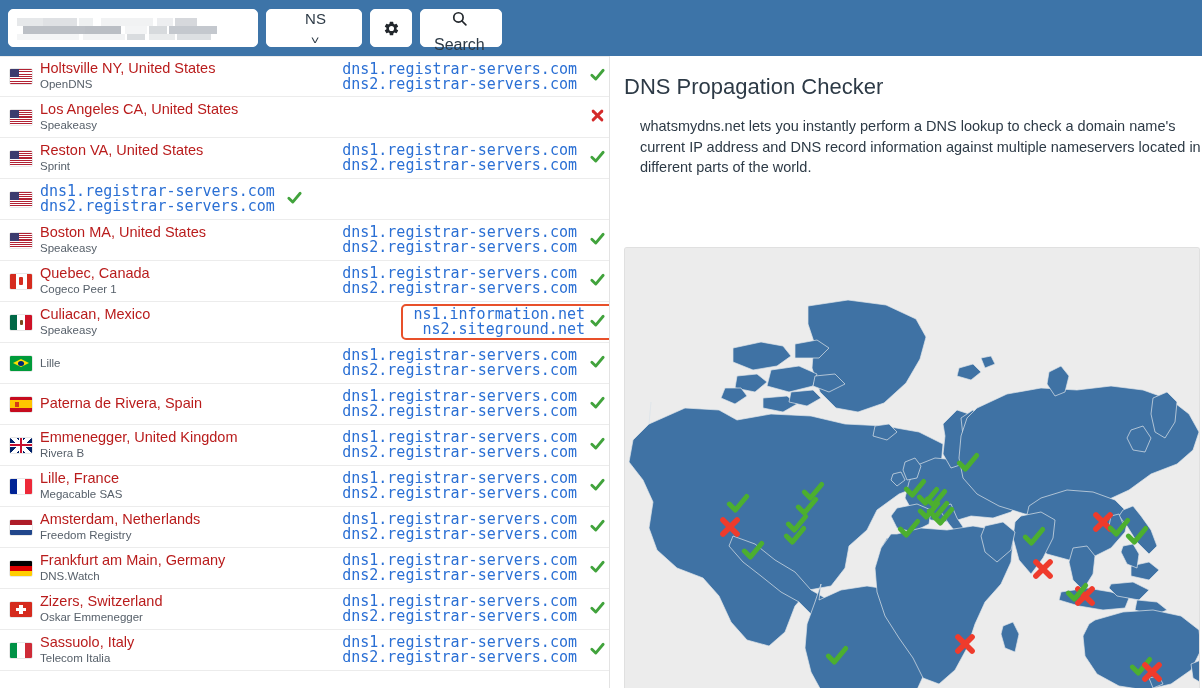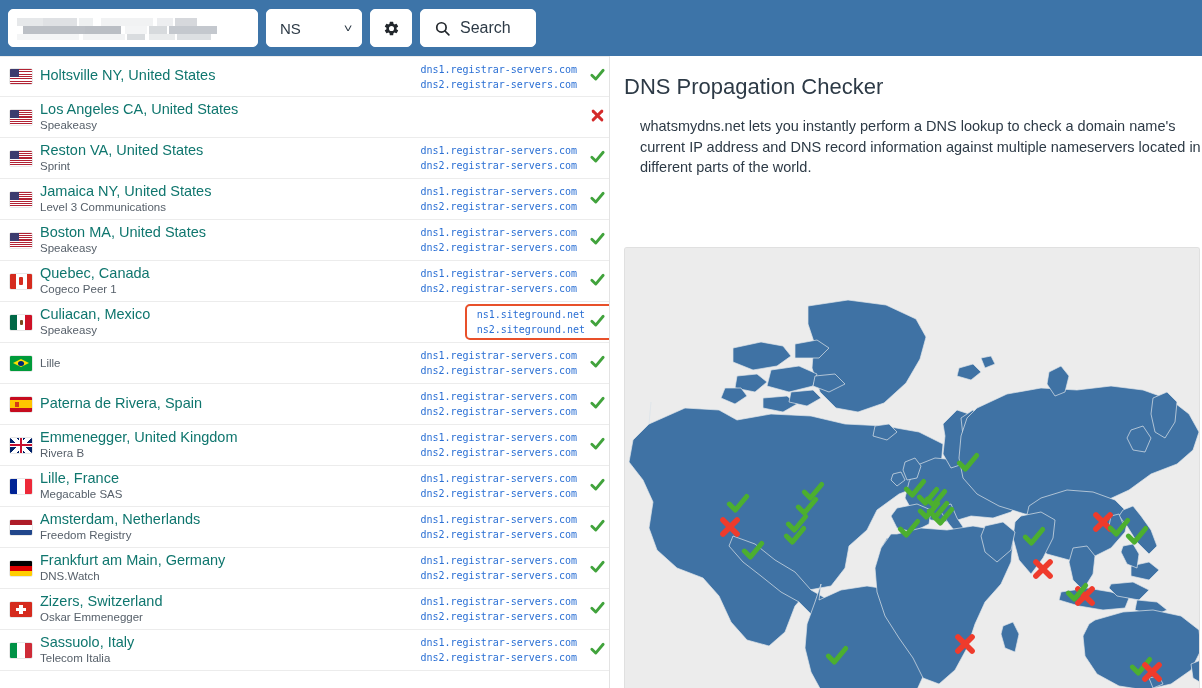--- a/index.html
+++ b/index.html
@@ -23,39 +23,40 @@
     gap: 8px;
   }
   .ctl {
     height: 38px;
     background: #ffffff;
     border: 1px solid #ffffff;
     border-radius: 5px;
     display: flex; align-items: center;
     font-size: 15px;
     color: #2d3a46;
+    flex-direction: column;
   }
   #domain-input {
     width: 250px;
     position: relative;
     overflow: hidden;
     padding: 0 8px;
   }
   
   #redact { position: absolute; left: 8px; top: 8px; width: 190px; height: 22px; }
   #redact i { position: absolute; display: block; background: #c9ccd1; }
 
   #type-select {
     width: 96px;
     justify-content: space-between;
     padding: 0 10px 0 13px;
   }
   #type-select .chev { font-size: 11px; color: #2d3a46; transform: scaleX(1.35); }
   #gear-btn { width: 42px; justify-content: center; }
-  #search-btn { padding: 0 24px 0 13px; gap: 9px; }
+  #search-btn { padding: 0 16px 0 13px; gap: 9px; }
   #search-btn .lbl { font-size: 16px; }
   .ico svg { display: block; }
 
   
   #results {
     position: absolute; left: 0; top: 56px;
     width: 610px; height: 632px;
     overflow: hidden;
     border-right: 1px solid #e3e3e3;
   }
@@ -70,27 +71,27 @@
   .flag {
     width: 22px; height: 15px;
     flex: 0 0 22px;
     margin-right: 8px;
     position: relative; overflow: hidden;
     border-radius: 1px;
     box-shadow: 0 0 0 .5px rgba(0,0,0,.18);
   }
   .flag span { position: absolute; display: block; }
   .loc { flex: 1 1 auto; min-width: 0; line-height: 1.08; padding-bottom: 1px; }
-  .loc .city { font-size: 14.5px; color: #0f766e; white-space: nowrap; }
+  .loc .city { font-size: 14.5px; color: #b91c1c; white-space: nowrap; }
   .loc .isp  { font-size: 11.5px; color: #57606a; margin-top: 1px; white-space: nowrap; }
   .ns {
     flex: 0 0 auto;
     text-align: right;
     font-family: "DejaVu Sans Mono", monospace;
-    font-size: 10px;
+    font-size: 15px;
     color: #2a6fd4;
     line-height: 15px;
     padding-right: 8px;
   }
   .ns div { white-space: nowrap; }
   .status {
     flex: 0 0 24px;
     width: 24px;
     text-align: center;
   }
@@ -191,20 +192,21 @@
         <span style="left:0;top:2.3px;width:22px;height:1.15px;background:#b22234"></span>
         <span style="left:0;top:4.6px;width:22px;height:1.15px;background:#b22234"></span>
         <span style="left:0;top:6.9px;width:22px;height:1.15px;background:#b22234"></span>
         <span style="left:0;top:9.2px;width:22px;height:1.15px;background:#b22234"></span>
         <span style="left:0;top:11.5px;width:22px;height:1.15px;background:#b22234"></span>
         <span style="left:0;top:13.8px;width:22px;height:1.2px;background:#b22234"></span>
         <span style="left:0;top:0;width:9px;height:8px;background:#3c3b6e"></span>
       </div>
       <div class="loc">
         <div class="city">Holtsville NY, United States</div>
+        <div class="isp">OpenDNS</div>
       </div>
       <div class="ns">
         <div>dns1.registrar-servers.com</div>
         <div>dns2.registrar-servers.com</div>
       </div>
       <div class="status"><svg width="17" height="17" viewBox="0 0 24 24" fill="none" stroke="#41a33c" stroke-width="4" stroke-linecap="round" stroke-linejoin="round">
           <polyline points="4,13 9.5,18.5 20,6"></polyline>
         </svg></div>
     </div>
     <div class="row">
@@ -258,24 +260,20 @@
         <span style="left:0;top:0;width:22px;height:15px;background:#fff"></span>
         <span style="left:0;top:0;width:22px;height:1.15px;background:#b22234"></span>
         <span style="left:0;top:2.3px;width:22px;height:1.15px;background:#b22234"></span>
         <span style="left:0;top:4.6px;width:22px;height:1.15px;background:#b22234"></span>
         <span style="left:0;top:6.9px;width:22px;height:1.15px;background:#b22234"></span>
         <span style="left:0;top:9.2px;width:22px;height:1.15px;background:#b22234"></span>
         <span style="left:0;top:11.5px;width:22px;height:1.15px;background:#b22234"></span>
         <span style="left:0;top:13.8px;width:22px;height:1.2px;background:#b22234"></span>
         <span style="left:0;top:0;width:9px;height:8px;background:#3c3b6e"></span>
       </div>
-      <div class="loc">
-        <div class="city">Jamaica NY, United States</div>
-        <div class="isp">Level 3 Communications</div>
-      </div>
       <div class="ns">
         <div>dns1.registrar-servers.com</div>
         <div>dns2.registrar-servers.com</div>
       </div>
       <div class="status"><svg width="17" height="17" viewBox="0 0 24 24" fill="none" stroke="#41a33c" stroke-width="4" stroke-linecap="round" stroke-linejoin="round">
           <polyline points="4,13 9.5,18.5 20,6"></polyline>
         </svg></div>
     </div>
     <div class="row">
       <div class="flag">
@@ -325,21 +323,21 @@
         <span style="left:0;top:0;width:22px;height:15px;background:#fff"></span>
         <span style="left:0;top:0;width:7.33px;height:15px;background:#006847"></span>
         <span style="left:14.67px;top:0;width:7.33px;height:15px;background:#ce1126"></span>
         <span style="left:9.5px;top:5px;width:3px;height:5px;background:#7a4a1e;border-radius:1px"></span>
       </div>
       <div class="loc">
         <div class="city">Culiacan, Mexico</div>
         <div class="isp">Speakeasy</div>
       </div>
       <div class="ns">
-        <div>ns1.siteground.net</div>
+        <div>ns1.information.net</div>
         <div>ns2.siteground.net</div>
       </div>
       <div class="status"><svg width="17" height="17" viewBox="0 0 24 24" fill="none" stroke="#41a33c" stroke-width="4" stroke-linecap="round" stroke-linejoin="round">
           <polyline points="4,13 9.5,18.5 20,6"></polyline>
         </svg></div>
     </div>
     <div class="row">
       <div class="flag">
         <span style="left:0;top:0;width:22px;height:15px;background:#009b3a"></span>
         <span style="left:3px;top:3.5px;width:16px;height:8px;background:#fedf00;transform:rotate(0deg);clip-path:polygon(50% 0,100% 50%,50% 100%,0 50%)"></span>

